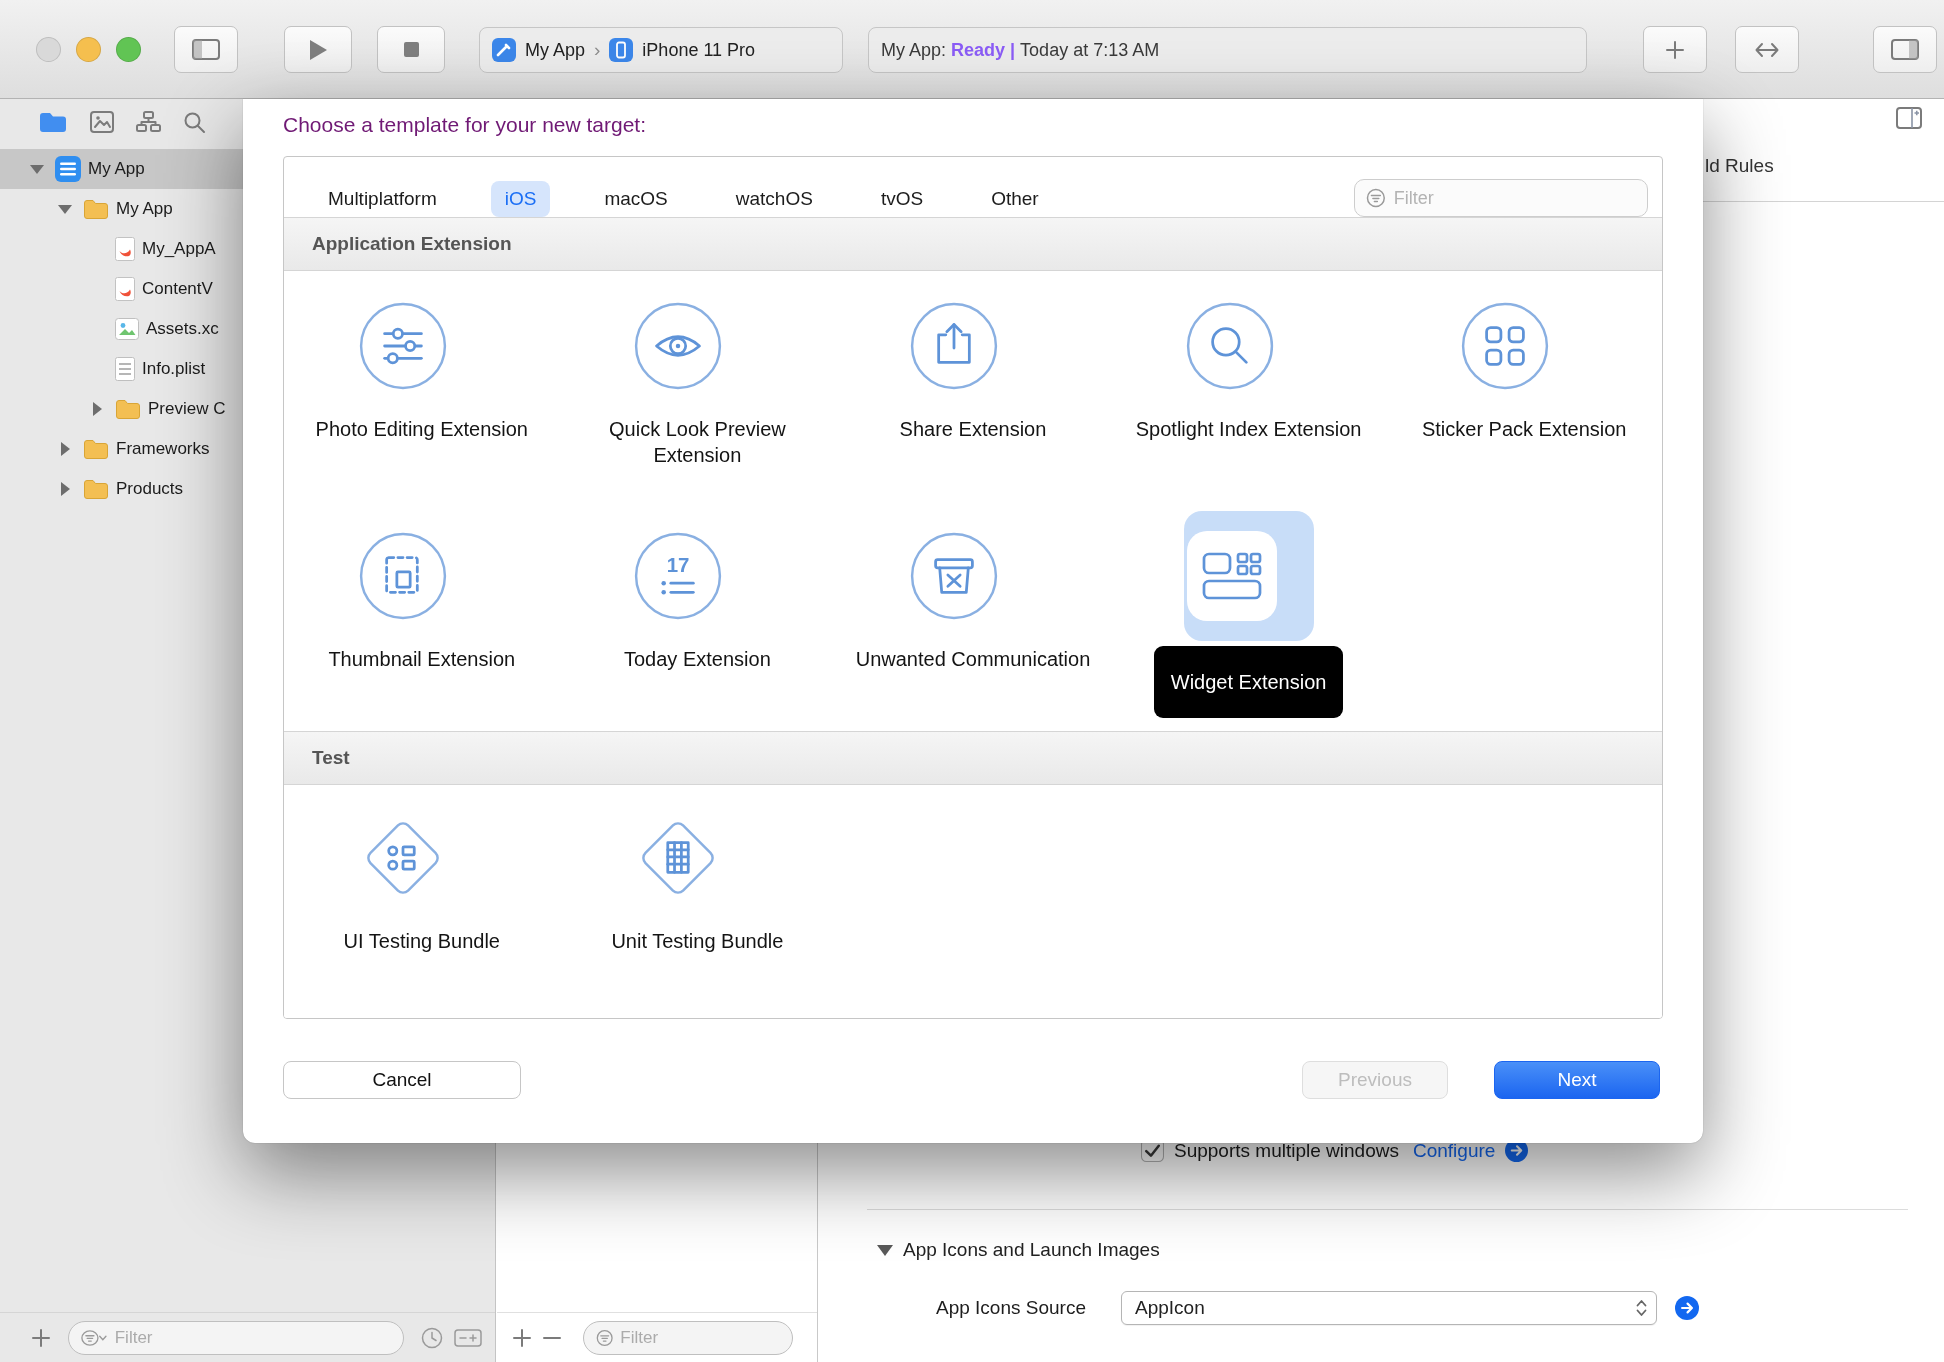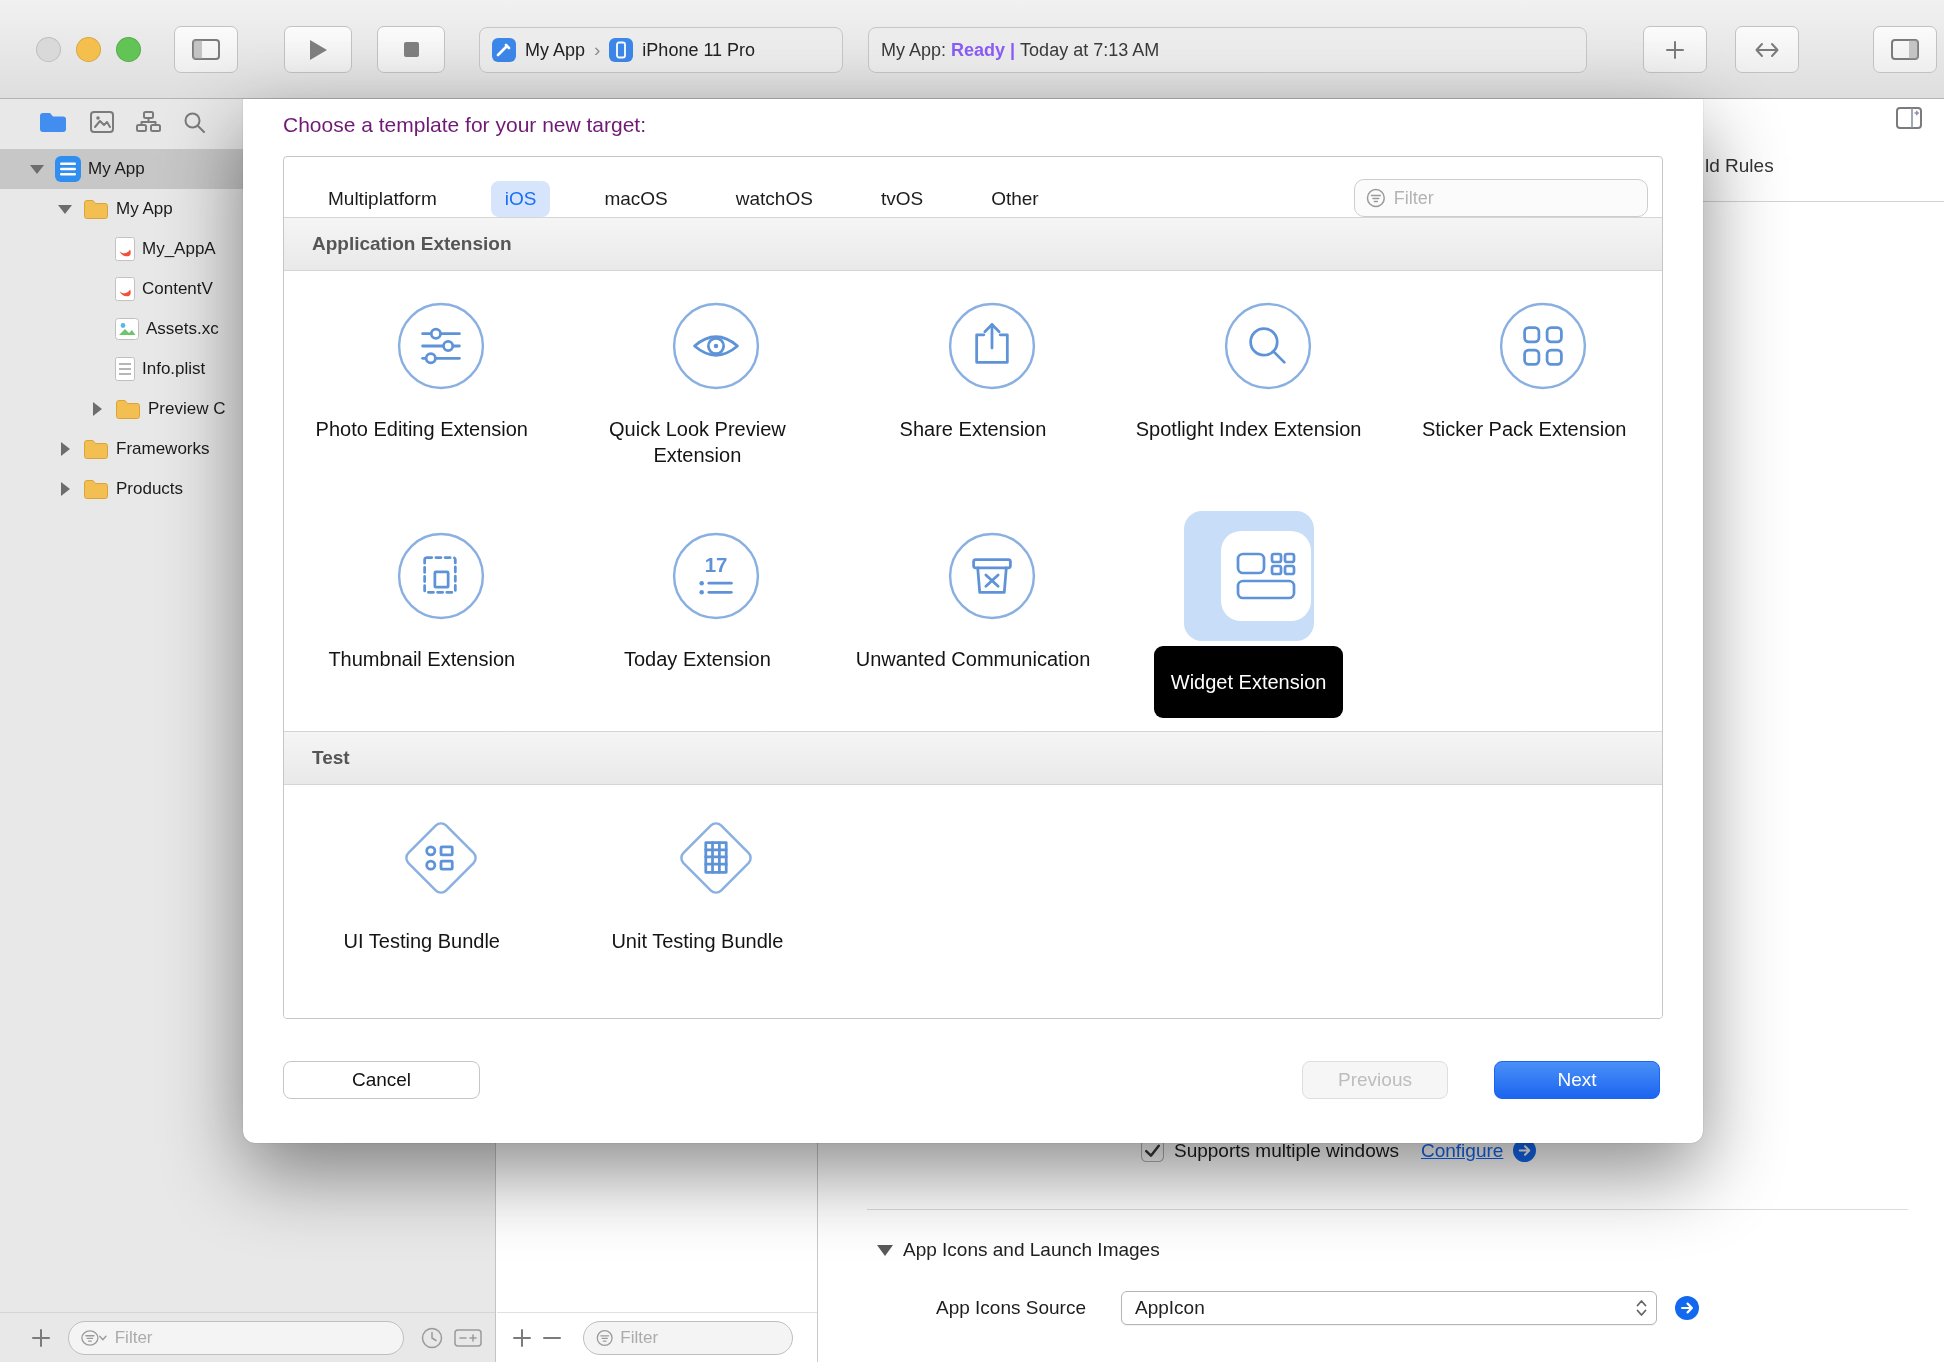--- a/index.html
+++ b/index.html
@@ -65,31 +65,31 @@
   .dfilter { margin-left:auto; width:294px; height:38px; border:1px solid #cdcdcd; border-radius:10px; background:#fbfbfb;
     display:flex; align-items:center; gap:8px; padding:0 11px; }
   .dfilter input { border:none; outline:none; background:transparent; font-size:18px; width:100%; color:#333; font-family:"Liberation Sans","DejaVu Sans",sans-serif; }
   .dfilter input::placeholder { color:#b3b3b3; }
   .secheader { height:54px; background:linear-gradient(#f5f5f5,#e9e9e9); border-top:1px solid #d5d5d5; border-bottom:1px solid #d5d5d5;
     display:flex; align-items:center; padding-left:28px; font-size:19px; font-weight:bold; color:#555; }
   .grid { display:grid; grid-template-columns:repeat(5,1fr); background:#fff; }
   .grid.appext { height:460px; } .grid.test { height:233px; }
   .tile { height:230px; display:flex; flex-direction:column; align-items:center; padding-top:10px; }
   .grid.test .tile { height:233px; padding-top:8px; }
-  .iconwrap { width:130px; height:130px; display:flex; align-items:center; justify-content:flex-end; border-radius:18px; flex:none; }
+  .iconwrap { width:130px; height:130px; display:flex; align-items:center; justify-content:flex-start; border-radius:18px; flex:none; }
   .iconwrap.sel { background:#c8ddf8; }
   .tlabel { margin-top:5px; font-size:20px; line-height:1.3; color:#141414; text-align:center; max-width:235px; }
   .tlabel.pillsel { background:#000000; color:#fff; border-radius:9px; padding:23px 17px; font-weight:500; max-width:none; }
   svg.tmpl { width:92px; height:92px; }
   .ring { fill:#fff; stroke:#8ab0e2; stroke-width:2.4; }
   .g { stroke:#5e93d8; stroke-width:2.7; fill:none; stroke-linecap:round; stroke-linejoin:round; }
   .knob { fill:#fff; }
   .ictext { font-family:"Liberation Sans","DejaVu Sans",sans-serif; font-size:20px; font-weight:bold; fill:#5e93d8; stroke:none; text-anchor:middle; }
   .btn { position:absolute; top:962px; height:38px; border-radius:8px; font-size:19px; display:flex; align-items:center; justify-content:center; }
-  .btn.cancel { left:40px; width:197px; background:#fff; border:1px solid #c6c6c6; color:#111; }
+  .btn.cancel { left:40px; width:238px; background:#fff; border:1px solid #c6c6c6; color:#111; }
   .btn.prev { left:1059px; width:146px; background:#f6f6f6; border:1px solid #dedede; color:#bdbdbd; }
   .btn.next { left:1251px; width:166px; background:linear-gradient(#4a90f8,#1b65f0); border:1px solid #1b65f0; color:#fff; }
 
   .gicon { stroke:#7b7b7b; stroke-width:2; fill:none; stroke-linecap:round; stroke-linejoin:round; }
   .gicon2 { stroke:#9a9a9a; stroke-width:1.5; fill:none; stroke-linecap:round; }
 </style>
 </head>
 <body>
 
 <div class="screen">
@@ -307,21 +307,21 @@
         <path d="M16 1 V21 M18.5 6 H23 M20.75 3.8 V8.2" stroke="#8a94a6" stroke-width="1.6" fill="none"></path>
       </svg>
     </div>
 
     <div class="crow" style="left:322px;top:1040px;">
       <svg width="23" height="23" viewBox="0 0 22 22">
         <rect x=".5" y=".5" width="21" height="21" rx="4.5" fill="#fff" stroke="#b3b3b3"></rect>
         <path d="M5 11.5 L9.5 16 L17 6.5" stroke="#3a3a3a" stroke-width="2.4" fill="none" stroke-linecap="round" stroke-linejoin="round"></path>
       </svg>
       <span>Supports multiple windows</span>
-      <span class="bluelink" style="margin-left:12px;text-decoration:underline;">Configure</span>
+      <span class="bluelink" style="margin-left:4px;">Configure</span>
       <svg width="23" height="23" viewBox="0 0 22 22">
         <circle cx="11" cy="11" r="11" fill="#1368f0"></circle>
         <path d="M6.5 11 H15 M11.5 7 L15.5 11 L11.5 15" stroke="#fff" stroke-width="2" fill="none" stroke-linecap="round" stroke-linejoin="round"></path>
       </svg>
     </div>
 
     <div class="hline" style="left:48px;top:1110px;right:36px;"></div>
 
     <div class="crow" style="left:58px;top:1140px;">
       <span class="tri"></span>

